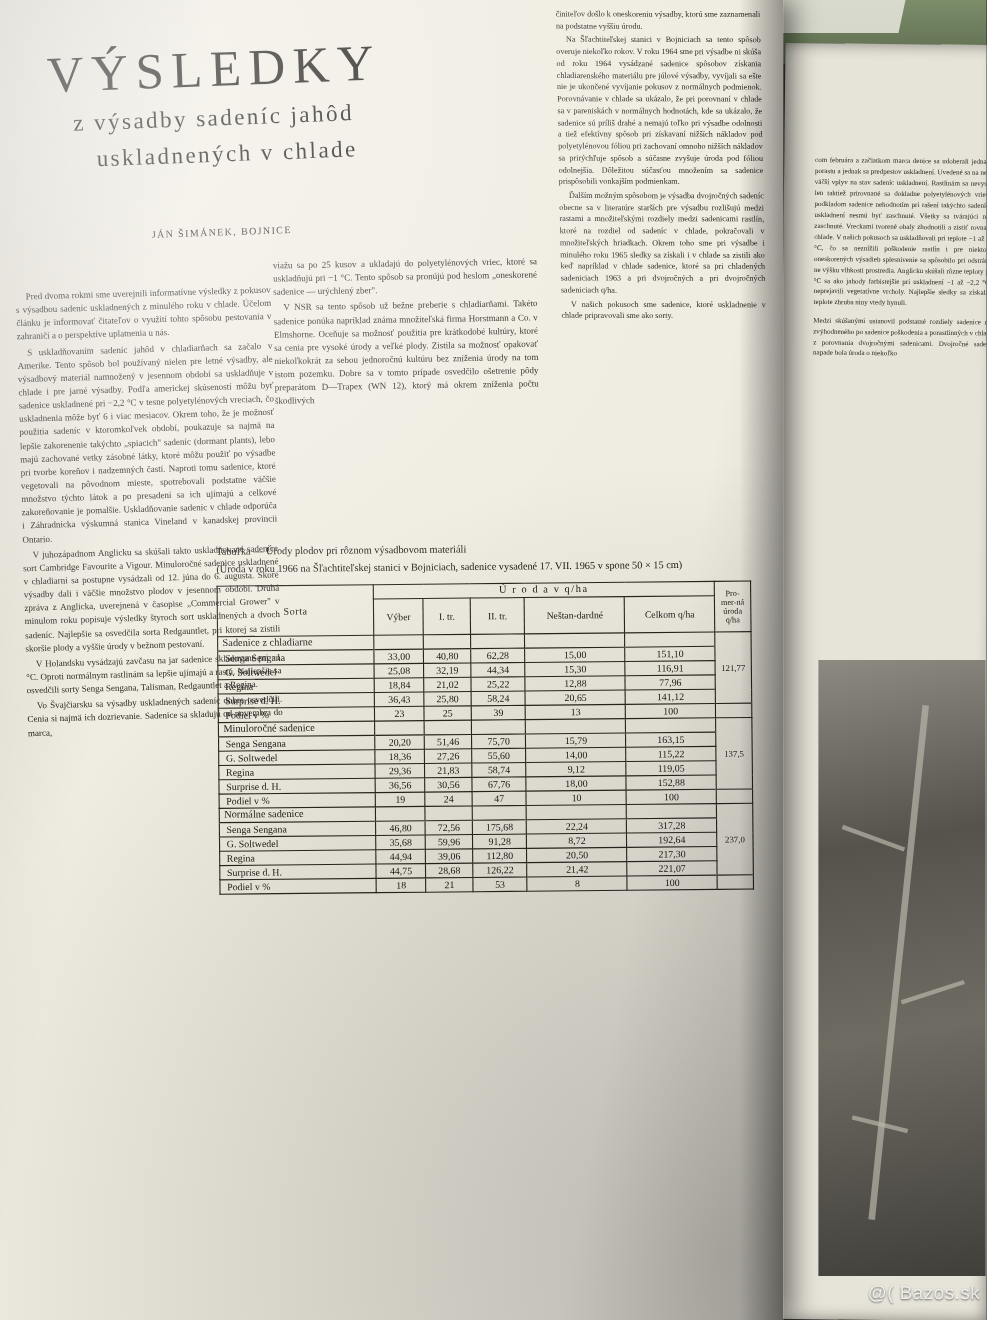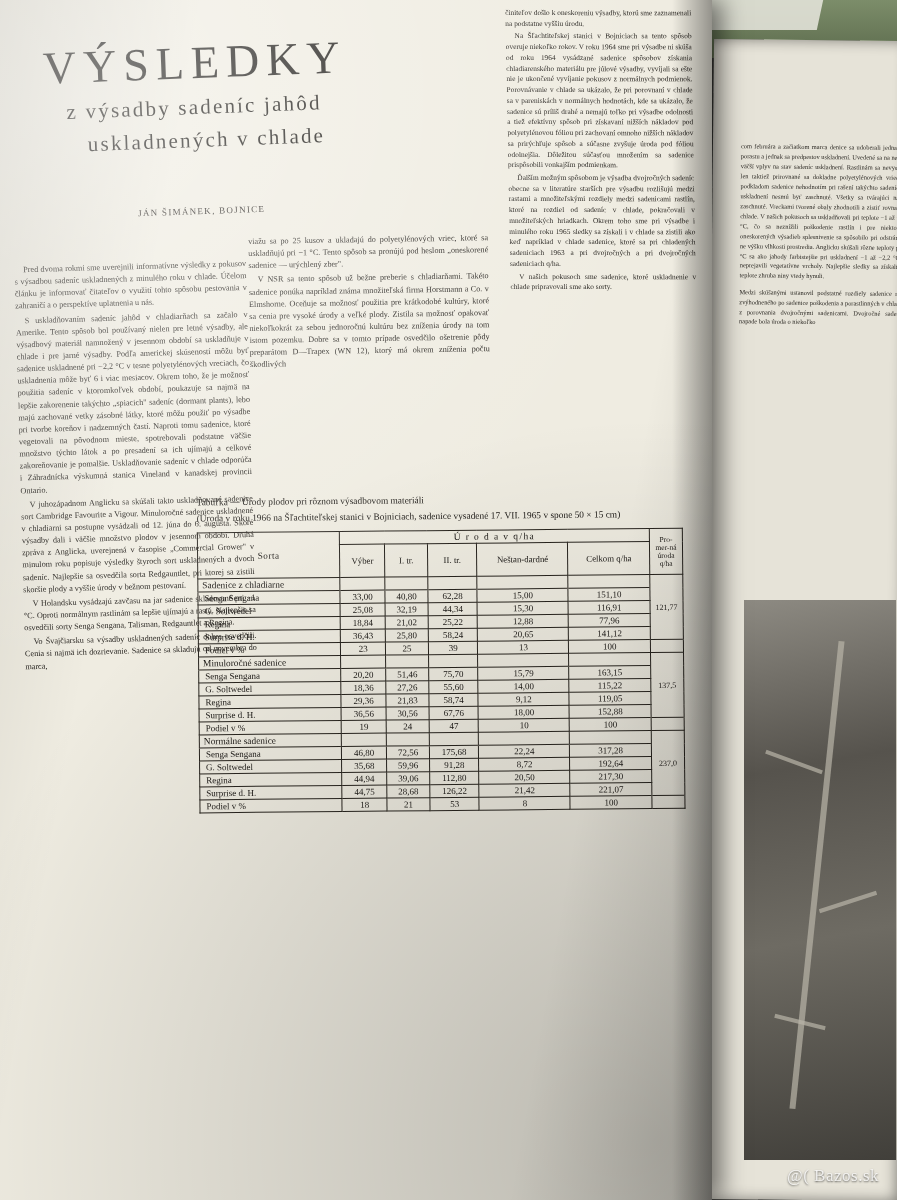--- a/index.html
+++ b/index.html
@@ -243,23 +243,23 @@
   }
   table.data .vert {
     font-size: 8px;
     text-align: center;
     color: #1b1815;
   }
 
   
   .watermark {
     position: absolute;
-    right: 18px;
+    right: 6px;
     bottom: 14px;
-    font-family: Liberation Serif, serif;
+    font-family: Liberation Sans, sans-serif;
     font-size: 17px;
     color: rgba(255,255,255,.82);
     letter-spacing: .5px;
     text-shadow: 0 1px 2px rgba(0,0,0,.6);
   }
 </style>
 </head>
 <body>
 
 <div id="page">

